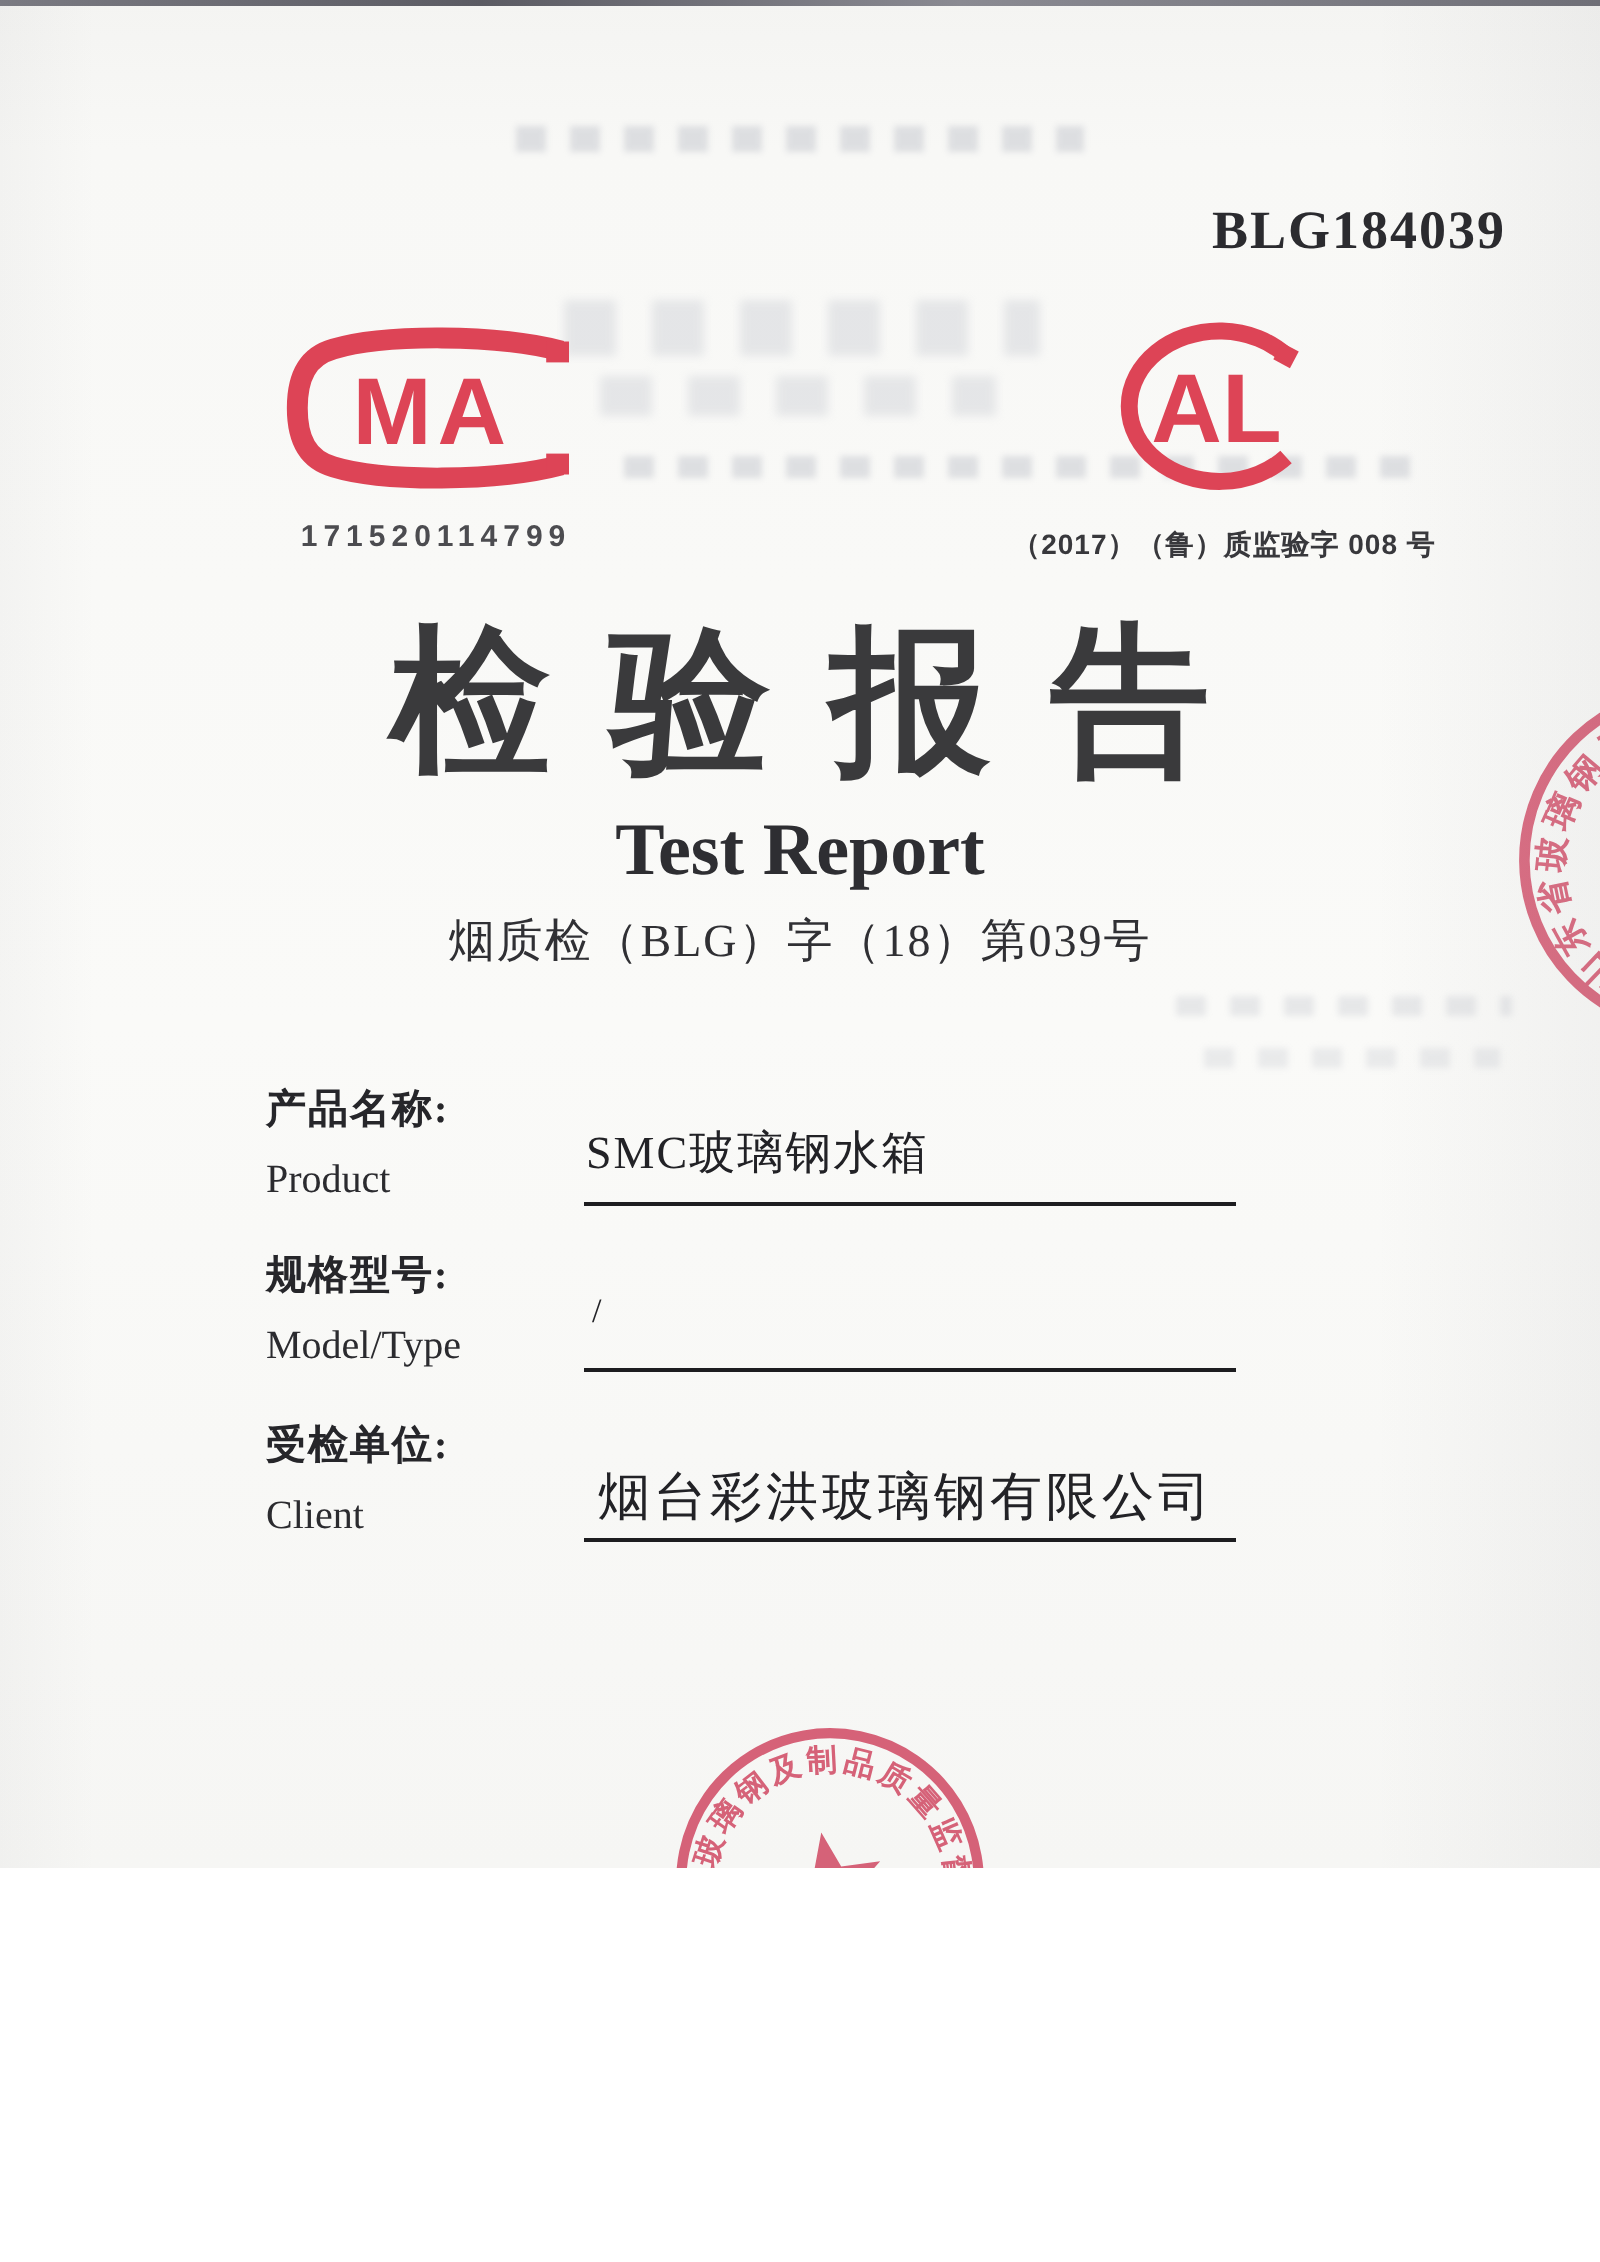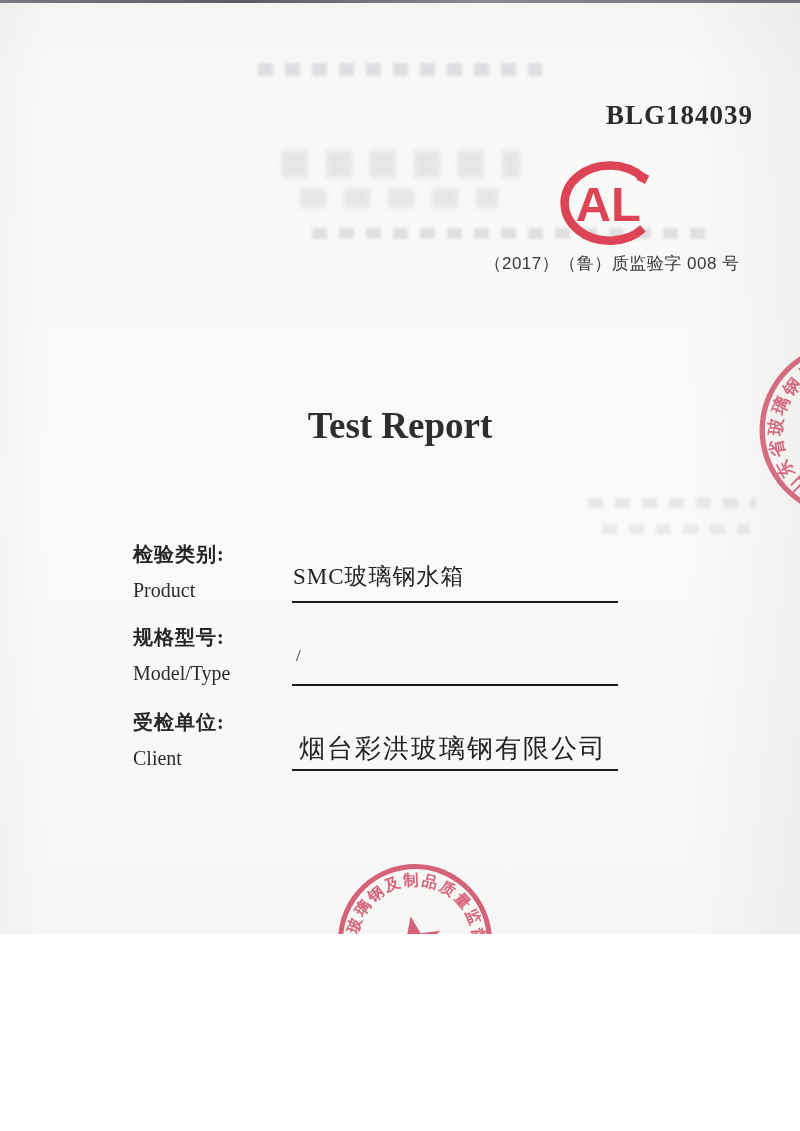--- a/index.html
+++ b/index.html
@@ -24,22 +24,22 @@
     background:repeating-linear-gradient(90deg,#c8cbd2 0 26px,rgba(0,0,0,0) 26px 44px);}
   
   .report-no{left:606px;top:100px;width:180px;font-weight:bold;font-size:27px;
     letter-spacing:1px;color:#2b2b2f;}
   
   .mark-block{display:flex;flex-direction:column;align-items:center;}
   .cma-block{left:138px;top:162px;width:160px;}
   .cal-block{left:496px;top:158px;width:232px;}
   .cma-num{margin-top:14px;font-family:"Liberation Sans",sans-serif;font-weight:bold;
     font-size:15px;letter-spacing:3px;color:#4c4c50;}
-  .cal-approval{font-family:"Liberation Sans",sans-serif;font-weight:normal;
-    font-size:17px;letter-spacing:0.5px;color:#38383c;white-space:nowrap;}
+  .cal-approval{margin-top:12px;font-family:"Liberation Sans",sans-serif;font-weight:bold;
+    font-size:14px;letter-spacing:0.5px;color:#38383c;white-space:nowrap;}
   
   .title-zh{left:0;top:298px;width:800px;text-align:center;
     font-family:"Liberation Sans",sans-serif;font-weight:900;font-size:80px;
     letter-spacing:30px;padding-left:30px;box-sizing:border-box;color:#3a3a3c;}
   .title-en{left:0;top:404px;width:800px;text-align:center;font-weight:bold;
     font-size:37px;color:#2e2e32;}
   .doc-no{left:0;top:455px;width:800px;text-align:center;font-size:23px;
     letter-spacing:1px;color:#303034;}
   
   .field-row{left:133px;width:484px;height:64px;}
@@ -72,34 +72,45 @@
 
   <div class="abs ghost-row" style="left:258px;top:63px;width:284px;height:13px"></div>
   <div class="abs ghost-big" style="left:282px;top:150px;width:238px;height:28px"></div>
   <div class="abs ghost-big" style="left:300px;top:188px;width:198px;height:20px"></div>
   <div class="abs ghost-row" style="left:312px;top:228px;width:396px;height:11px"></div>
   <div class="abs ghost-row" style="left:588px;top:498px;width:168px;height:10px;opacity:.35"></div>
   <div class="abs ghost-row" style="left:602px;top:524px;width:148px;height:10px;opacity:.3"></div>
 
   <div class="abs report-no">BLG184039</div>
 
+  <div class="abs mark-block cma-block">
+    <svg width="152" height="84" viewBox="0 0 160 88">
+      <path d="M 146 14 C 112 5, 52 5, 26 13 C 12 17, 7 28, 7 44 C 7 60, 12 71, 26 75 C 52 83, 112 83, 146 74" fill="none" stroke="#dd4456" stroke-width="11"></path>
+      <rect x="138" y="9" width="12" height="11" fill="#dd4456"></rect>
+      <rect x="138" y="68" width="12" height="11" fill="#dd4456"></rect>
+      <text x="78" y="63" text-anchor="middle" font-family="Liberation Sans, sans-serif" font-weight="bold" font-size="50" letter-spacing="3" fill="#dd4456">MA</text>
+    </svg>
+    <div class="cma-num">171520114799</div>
+  </div>
 
   <div class="abs mark-block cal-block">
     <svg width="114" height="94" viewBox="0 0 120 100">
       <path d="M 93 21 A 48 40 0 1 0 93 75" fill="none" stroke="#dd4456" stroke-width="9"></path>
       <rect x="88" y="16" width="10" height="10" fill="#dd4456" transform="rotate(28 93 21)"></rect>
       <text x="56" y="67" text-anchor="middle" font-family="Liberation Sans, sans-serif" font-weight="bold" font-size="52" letter-spacing="0" fill="#dd4456">AL</text>
     </svg>
     <div class="cal-approval">（2017）（鲁）质监验字 008 号</div>
   </div>
 
+  <div class="abs title-zh">检验报告</div>
   <div class="abs title-en">Test Report</div>
+  <div class="abs doc-no">烟质检（BLG）字（18）第039号</div>
 
   <div class="abs field-row" style="top:541px">
-    <span class="f-label-zh">检验类别:</span>
+    <span class="f-label-zh">产品名称:</span>
     <span class="f-label-en">Product</span>
     <span class="f-value v1">SMC玻璃钢水箱</span>
     <span class="f-line"></span>
   </div>
   <div class="abs field-row" style="top:624px">
     <span class="f-label-zh">规格型号:</span>
     <span class="f-label-en">Model/Type</span>
     <span class="f-value v2">/</span>
     <span class="f-line"></span>
   </div>

